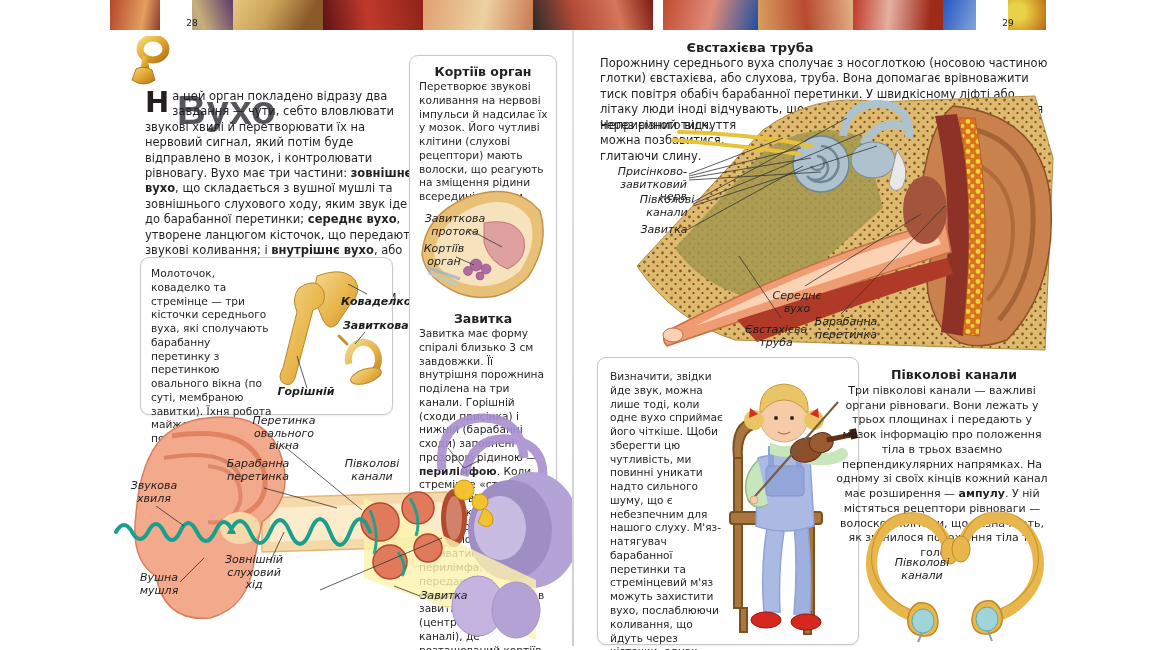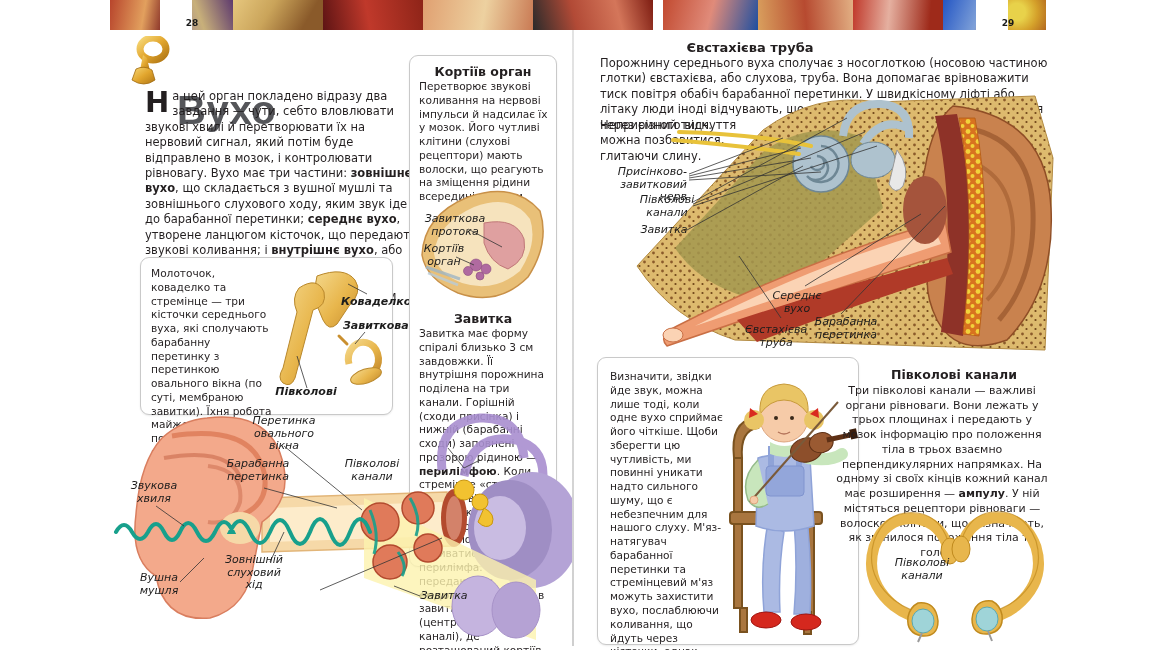--- a/index.html
+++ b/index.html
@@ -3,21 +3,21 @@
 <meta charset="utf-8">
 <style>
   html,body{margin:0;padding:0;background:#fff;}
   .page{position:relative;width:1156px;height:650px;background:#ffffff;overflow:hidden;
         font-family:"DejaVu Sans",sans-serif;color:#231f20;}
   .abs{position:absolute;}
   
   .banner{position:absolute;left:110px;top:0;width:936px;height:30px;display:flex;overflow:hidden;}
   .banner .tile{height:30px;flex:0 0 auto;}
   .pstrip{position:absolute;top:0;width:18px;height:30px;background:#fff;display:flex;align-items:flex-end;justify-content:center;
-          font-size:9px;font-weight:bold;color:#1a1a1a;padding-bottom:2px;box-sizing:border-box;padding-left:32px;}
+          font-size:9px;font-weight:normal;color:#1a1a1a;padding-bottom:2px;box-sizing:border-box;padding-left:32px;}
   
   .title{font-family:"Liberation Sans","DejaVu Sans",sans-serif;font-weight:bold;font-size:40px;color:#55565a;letter-spacing:0.5px;margin-top:48px;}
   .body-text{font-size:11.5px;line-height:1.34;text-align:left;}
   .small-text{font-size:10.6px;line-height:1.3;}
   .sec-h{font-weight:bold;font-size:12.5px;text-align:center;margin:0 0 4px 0;}
   .dropcap{float:left;font-size:29px;font-weight:bold;line-height:0.85;margin:1px 3px 0 0;color:#231f20;}
   .box{background:#fff;border:1.5px solid #c9c9c9;border-radius:9px;box-shadow:0 1px 2px rgba(0,0,0,.08);box-sizing:border-box;}
   
   .lbl{position:absolute;font-style:italic;font-size:11px;line-height:1.15;text-align:center;color:#1c1c1c;} .lbl.right{text-align:right;}
   .gutter{position:absolute;left:572px;top:30px;width:2px;height:616px;background:linear-gradient(#e3e3e3,#cfcfcf);}
@@ -90,21 +90,21 @@
         <path d="M70 70 L78 78" stroke="#c98f2f" stroke-width="3" stroke-linecap="round"></path>
         <path d="M80 98 a15 17 0 1 1 26 6" fill="none" stroke="url(#gold2)" stroke-width="7"></path>
         <ellipse cx="97" cy="110" rx="16" ry="7" fill="url(#gold2)" stroke="#b9882c" stroke-width="1" transform="rotate(-18 97 110)"></ellipse>
 
         <path d="M79 18 L98 28" stroke="#333" stroke-width="0.8"></path>
         <path d="M96 66 L86 78" stroke="#333" stroke-width="0.8"></path>
         <path d="M38 122 L28 90" stroke="#333" stroke-width="0.8"></path>
       </svg>
       <div class="lbl" style="left:72px;top:30px;width:50px;font-weight:bold;text-align:right;">Коваделко</div>
       <div class="lbl" style="left:74px;top:54px;width:48px;font-weight:bold;">Завиткова</div>
-      <div class="lbl" style="left:6px;top:120px;width:62px;font-weight:bold;">Півколові</div>
+      <div class="lbl" style="left:6px;top:120px;width:62px;font-weight:bold;">Горішній</div>
     </div>
   </div>
 
   <div class="abs box" style="left:409px;top:30px;width:148px;height:512px;margin-top:25px;">
     <div class="abs sec-h" style="left:6px;top:8px;width:134px;">Кортіїв орган</div>
     <div class="abs small-text" style="left:9px;top:24px;width:131px;">Перетворює звукові коливання на нервові імпульси й надсилає їх у мозок. Його чутливі клітини (слухові рецептори) мають волоски, що реагують на зміщення рідини всередині завитки.</div>
     <div class="abs" style="left:6px;top:125px;width:136px;height:128px;">
       <svg width="136" height="128" viewBox="0 0 136 128">
         <path d="M6 74 Q8 34 52 16 Q98 0 124 30 Q134 62 112 96 Q82 126 42 112 Q10 98 6 74 Z" fill="#e9c078" stroke="#c89048" stroke-width="1.5"></path>
         <path d="M18 72 Q22 42 58 26 Q96 12 114 38 Q122 62 104 90 Q78 112 46 102 Q20 92 18 72 Z" fill="#f6e3bd"></path>

